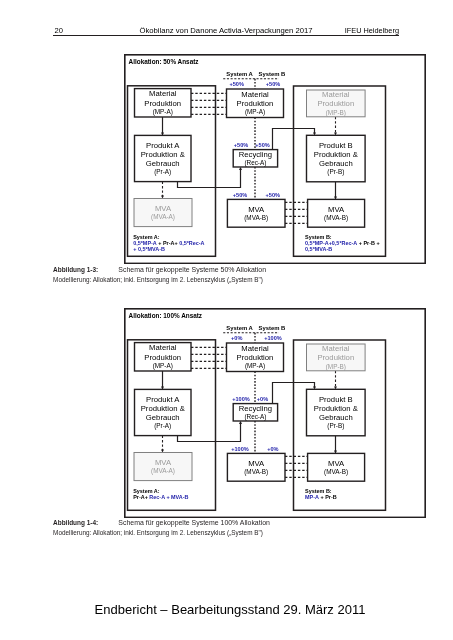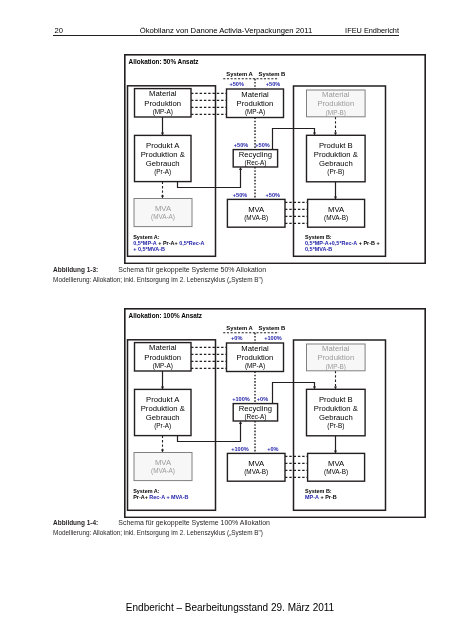--- a/index.html
+++ b/index.html
@@ -7,40 +7,40 @@
 .page{position:absolute;left:0;top:0;width:453px;height:640px;}
 
 
 .hdr{position:absolute;left:53px;top:26px;width:346px;height:13px;}
 .hdr .pn{position:absolute;left:1.5px;top:0;font-size:7.6px;}
 .hdr .ti{position:absolute;left:0;top:0;width:346px;text-align:center;font-size:7.7px;}
 .hdr .og{position:absolute;right:0;top:0;font-size:7.35px;}
 .hdr .rule{position:absolute;left:0;top:9px;width:346px;height:0;border-top:1px solid #231f20;}
 
 
-.ftr{position:absolute;left:57px;top:602px;width:346px;text-align:center;font-size:10px;}
+.ftr{position:absolute;left:57px;top:602px;width:346px;text-align:center;font-size:13px;}
 
 
 .cap{position:absolute;font-size:6.95px;color:#231f20;line-height:10.1px;white-space:nowrap;}
 .cap .b{font-weight:bold;font-size:6.45px;}
 .cap .sp{display:inline-block;width:20.2px;}
 .cap .l2{font-size:6.37px;}
 
 svg{display:block;}
 .fig{position:absolute;padding-left:42px;}
 </style>
 </head>
 <body>
 
 <div class="page">
 
   <div class="hdr">
     <span class="pn">20</span>
-    <span class="ti">Ökobilanz von Danone Activia-Verpackungen 2011</span>
-    <span class="og">IFEU Endbericht</span>
+    <span class="ti">Ökobilanz von Danone Activia-Verpackungen 2017</span>
+    <span class="og">IFEU Heidelberg</span>
     <div class="rule"></div>
   </div>
 
   <div class="fig" id="fig1" style="left:82px;top:54px;">
       <svg width="302" height="210.2" viewBox="0 0 302 210.2" xmlns="http://www.w3.org/2000/svg" font-family="Liberation Sans, sans-serif">
         <rect x="0.8" y="0.8" width="300.4" height="208.6" fill="#fff" stroke="#231f20" stroke-width="1.6"></rect>
         <text x="4.6" y="9.9" font-size="6.4" font-weight="bold" fill="#000">Allokation: 50% Ansatz</text>
         <rect x="3.5" y="31.8" width="88" height="170.5" fill="none" stroke="#231f20" stroke-width="1.5"></rect>
         <rect x="169.5" y="32" width="92" height="170.3" fill="none" stroke="#231f20" stroke-width="1.5"></rect>
         <line x1="99.2" y1="24.8" x2="154.8" y2="24.8" stroke="#231f20" stroke-width="1.1" stroke-dasharray="2.1 1.6"></line>

